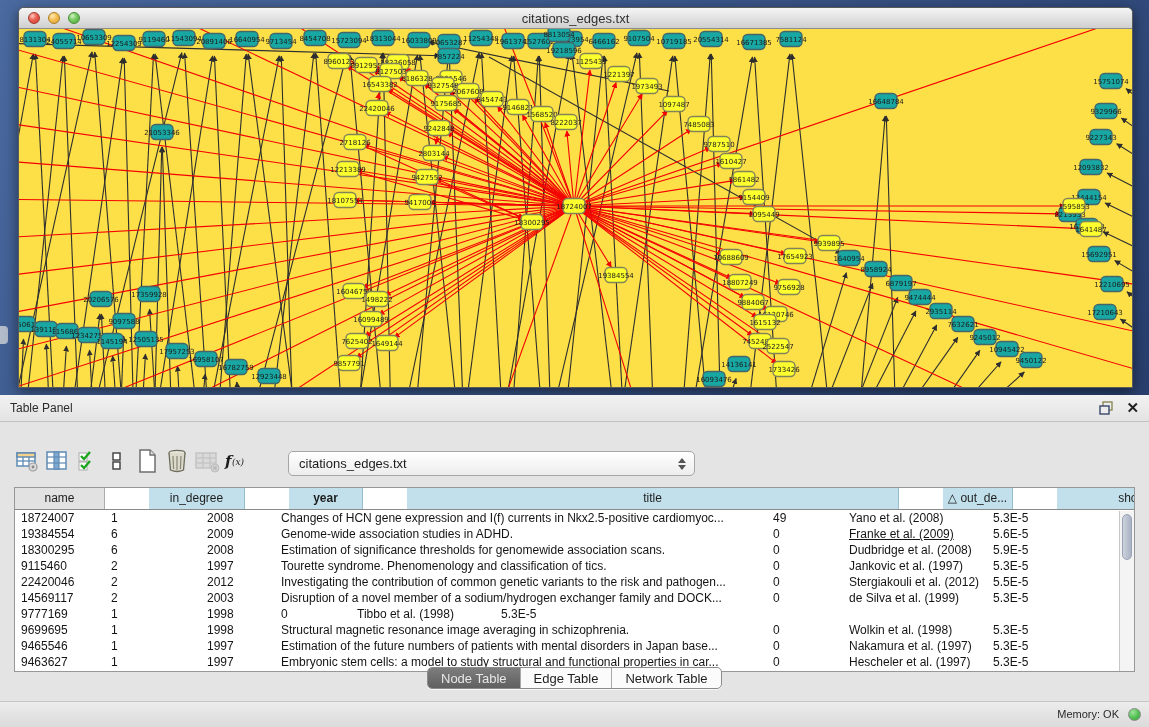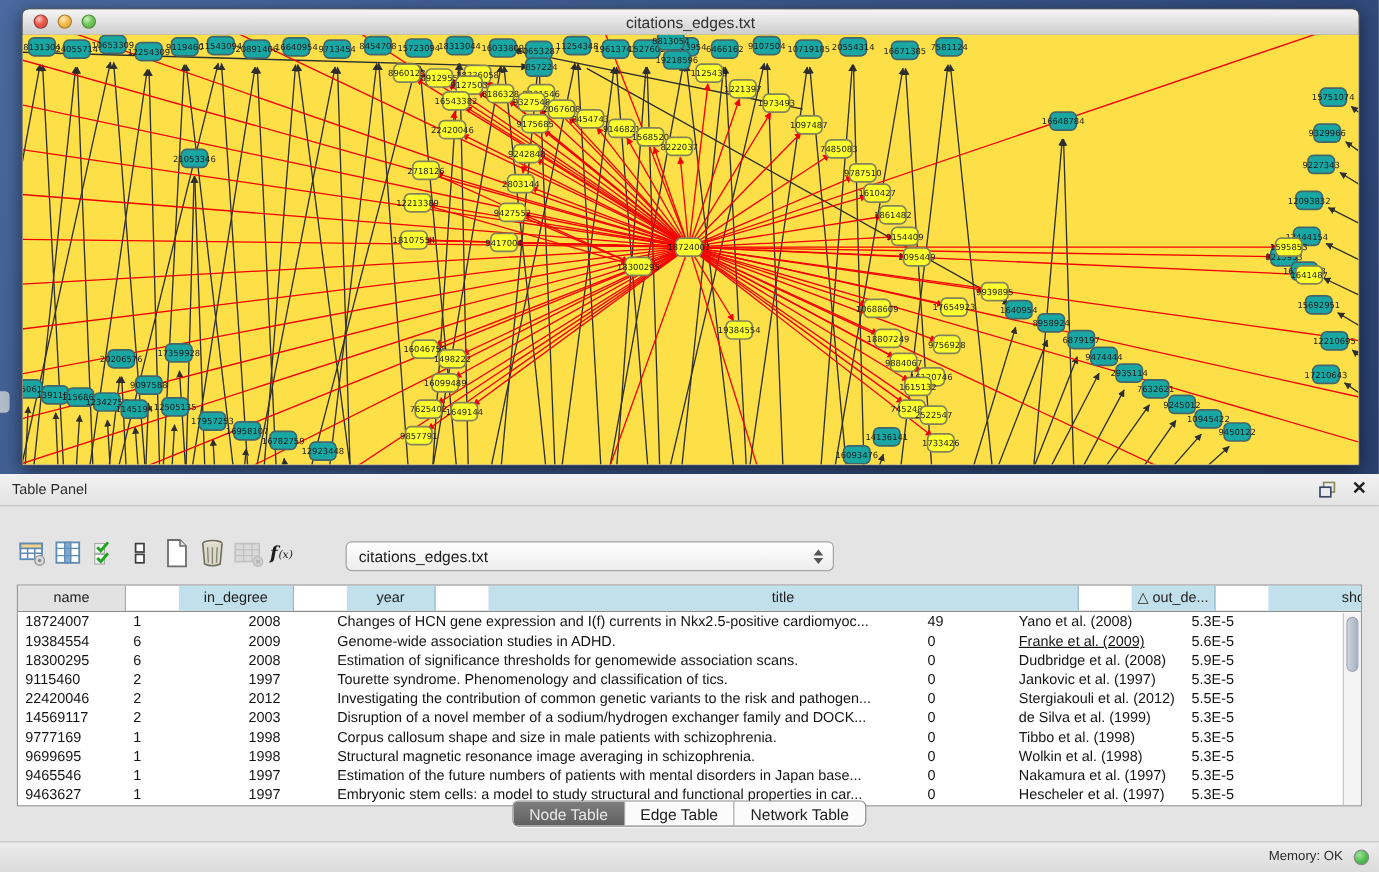--- a/index.html
+++ b/index.html
@@ -598,21 +598,21 @@
     <span class="stepper">
       <span class="tri-up"></span>
         <span class="tri-down"></span>
     </span>
   </div>
 
   <div class="table-wrap">
     <div class="thead" id="thead">
         <div class="th gray" style="width: 90px;">name</div>
         <div class="th" style="width: 96px;">in_degree</div>
-        <div class="th" style="width: 74px;">year</div>
+        <div class="th" style="width: 74px; font-weight: bold;">year</div>
         <div class="th" style="width: 492px;">title</div>
         <div class="th" style="width: 70px;">△ out_de...</div>
         <div class="th" style="width: 150px;">short</div>
         <div class="th" style="width: 100px;">pagerank</div>
         <div class="th fill"></div>
       </div>
     <div id="tbody">
         <div class="tr">
           <div class="td" style="width: 90px;">18724007</div>
           <div class="td" style="width: 96px;">1</div>
@@ -664,21 +664,20 @@
           <div class="td" style="width: 74px;">2003</div>
           <div class="td" style="width: 492px;">Disruption of a novel member of a sodium/hydrogen exchanger family and DOCK...</div>
           <div class="td" style="width: 70px;">0</div>
           <div class="td" style="width: 150px; padding-left: 12px;">de Silva et al. (1999)</div>
           <div class="td" style="width: 100px;">5.3E-5</div>
         </div>
         <div class="tr">
           <div class="td" style="width: 90px;">9777169</div>
           <div class="td" style="width: 96px;">1</div>
           <div class="td" style="width: 74px;">1998</div>
-          <div class="td" style="width: 492px;">Corpus callosum shape and size in male patients with schizophrenia.</div>
           <div class="td" style="width: 70px;">0</div>
           <div class="td" style="width: 150px; padding-left: 12px;">Tibbo et al. (1998)</div>
           <div class="td" style="width: 100px;">5.3E-5</div>
         </div>
         <div class="tr">
           <div class="td" style="width: 90px;">9699695</div>
           <div class="td" style="width: 96px;">1</div>
           <div class="td" style="width: 74px;">1998</div>
           <div class="td" style="width: 492px;">Structural magnetic resonance image averaging in schizophrenia.</div>
           <div class="td" style="width: 70px;">0</div>

